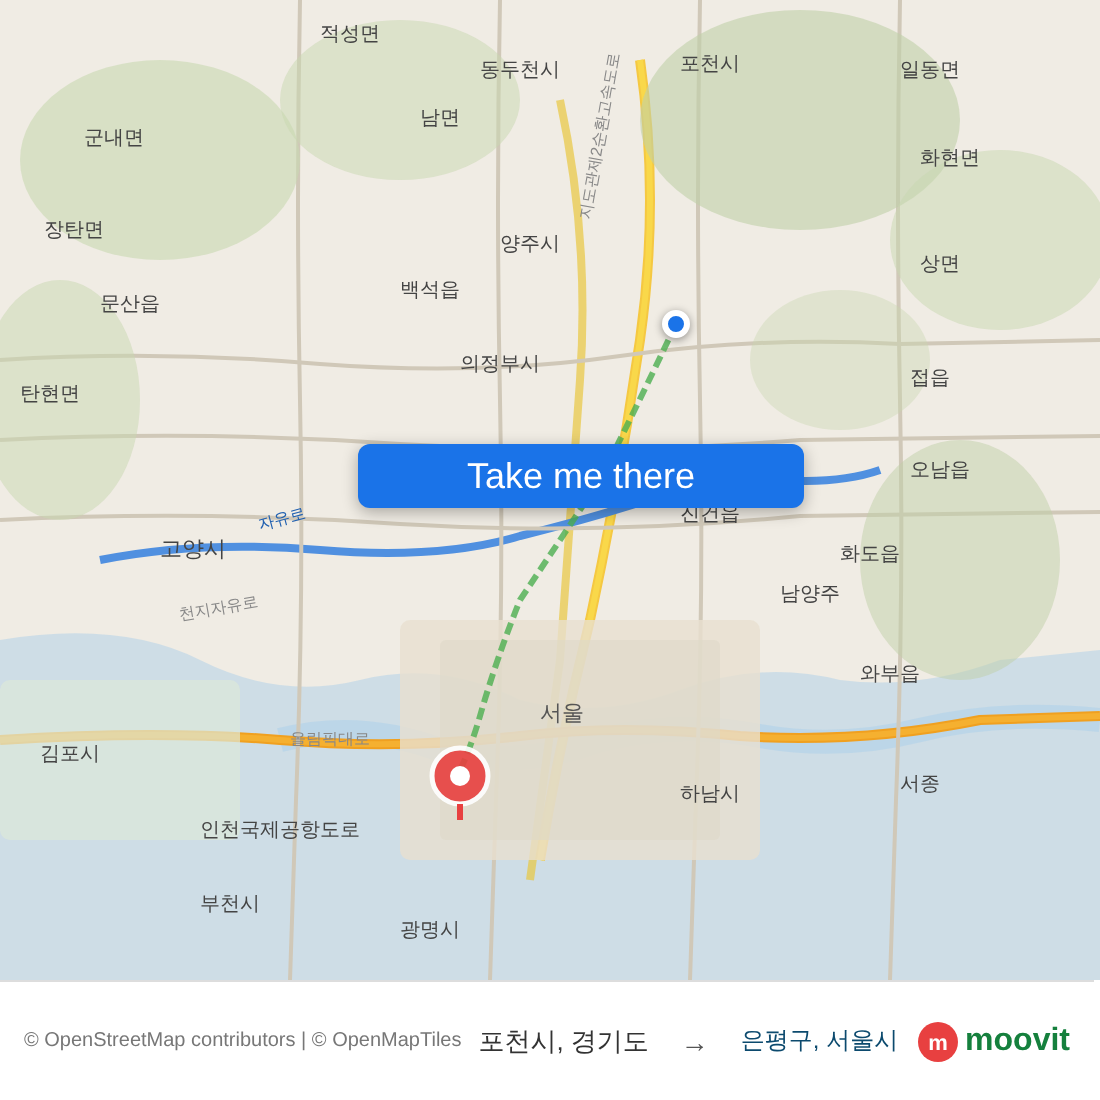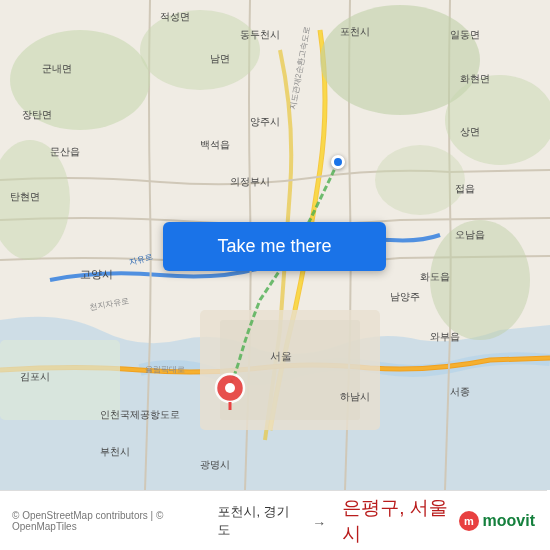--- a/index.html
+++ b/index.html
@@ -23,23 +23,23 @@
     #map-svg {
       position: absolute;
       top: 0; left: 0;
       width: 100%; height: 100%;
     }
 
     
     #take-me-there-btn {
       position: absolute;
       top: 222px;
-      left: 163px;
+      left: 179px;
       width: 223px;
-      height: 49px;
+      height: 32px;
       background: #1a73e8;
       border: none;
       border-radius: 6px;
       color: white;
       font-size: 18px;
       font-weight: 500;
       cursor: pointer;
       display: flex;
       align-items: center;
       justify-content: center;
@@ -78,22 +78,22 @@
       color: #333;
       font-size: 13px;
     }
 
     #footer-route .arrow {
       color: #555;
       font-size: 14px;
     }
 
     #footer-route .to {
-      color: #b91c1c;
-      font-size: 19px;
+      color: #0c4a6e;
+      font-size: 12px;
     }
 
     #moovit-logo {
       display: flex;
       align-items: center;
       gap: 3px;
     }
 
     #moovit-logo .moovit-text {
       font-size: 16px;

